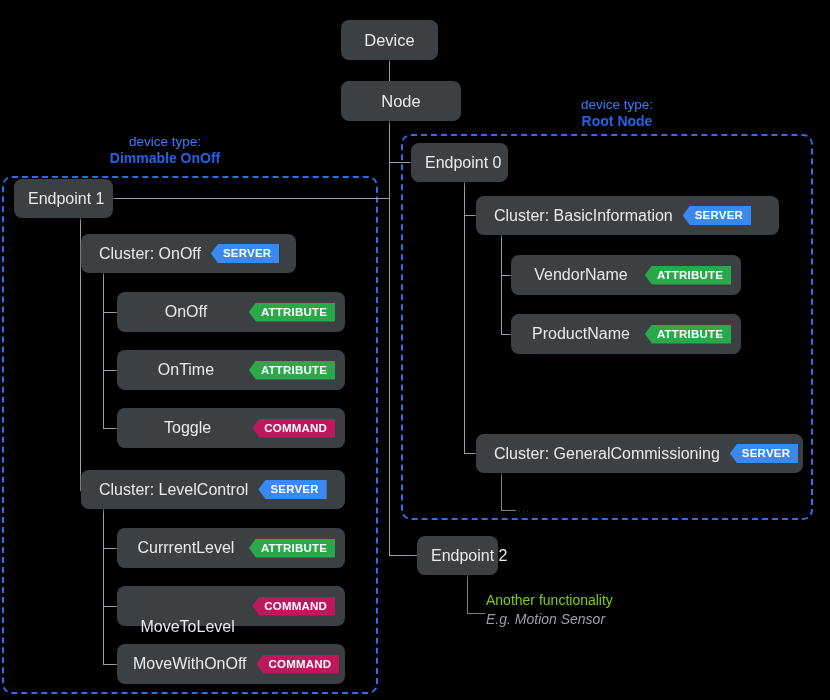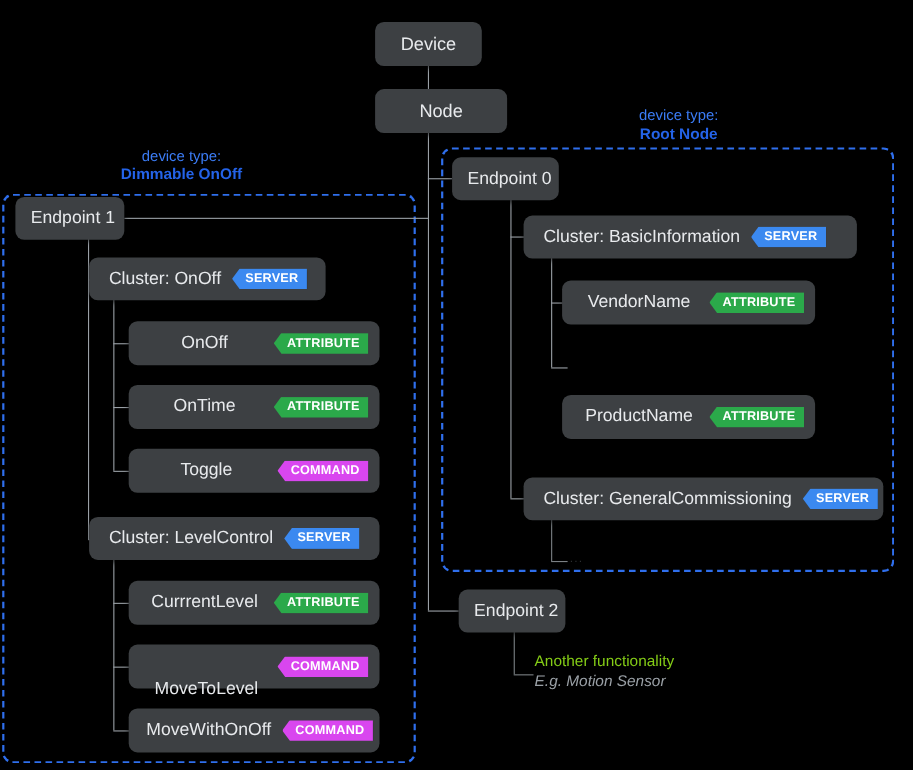--- a/index.html
+++ b/index.html
@@ -114,21 +114,21 @@
     font-weight: 700;
     letter-spacing: 0.2px;
     color: #ffffff;
     white-space: nowrap;
     -webkit-clip-path: polygon(7px 0, 100% 0, 100% 100%, 7px 100%, 0 50%);
     clip-path: polygon(7px 0, 100% 0, 100% 100%, 7px 100%, 0 50%);
     filter: drop-shadow(1px 2px 1px rgba(0,0,0,0.6));
   }
   .badge.server    { background: #3b89f0; }
   .badge.attribute { background: #2ba94a; }
-  .badge.command   { background: #d946ef; }
+  .badge.command   { background: #be185d; }
 
   
   .annot {
     position: absolute;
     white-space: nowrap;
     line-height: 1.35;
   }
   .annot .a1 {
     display: block;
     font-size: 14px;
@@ -214,21 +214,21 @@
   </div>
 
   <div class="node endpoint" style="left:411px; top:143px; width:97px; height:39px;">
     <span class="label">Endpoint 0</span>
   </div>
 
   <div class="node endpoint" style="left:14px; top:179px; width:99px; height:39px;">
     <span class="label">Endpoint 1</span>
   </div>
 
-  <div class="node endpoint" style="left:417px; top:536px; width:97px; height:39px;">
+  <div class="node endpoint" style="left:417px; top:536px; width:81px; height:39px;">
     <span class="label">Endpoint 2</span>
   </div>
 
   <div class="node cluster" style="left:81px; top:234px; width:215px; height:39px;">
     <span class="label">Cluster: OnOff</span>
     <span class="badge server">SERVER</span>
   </div>
 
   <div class="node item" style="left:117px; top:292px; width:228px; height:40px;">
     <span class="label" style="flex:1; text-align:center;">OnOff</span>
@@ -268,21 +268,21 @@
   <div class="node cluster" style="left:476px; top:196px; width:303px; height:39px;">
     <span class="label">Cluster: BasicInformation</span>
     <span class="badge server">SERVER</span>
   </div>
 
   <div class="node item" style="left:511px; top:255px; width:230px; height:40px;">
     <span class="label" style="flex:1; text-align:center;">VendorName</span>
     <span class="badge attribute">ATTRIBUTE</span>
   </div>
 
-  <div class="node item" style="left:511px; top:314px; width:230px; height:40px;margin-top:45px;">
+  <div class="node item" style="left:511px; top:314px; width:230px; height:40px;">
     <span class="label" style="flex:1; text-align:center;">ProductName</span>
     <span class="badge attribute">ATTRIBUTE</span>
   </div>
 
   <div class="node cluster" style="left:476px; top:434px; width:327px; height:39px;">
     <span class="label">Cluster: GeneralCommissioning</span>
     <span class="badge server">SERVER</span>
   </div>
 
   <div class="annot" style="left:486px; top:591px;">

